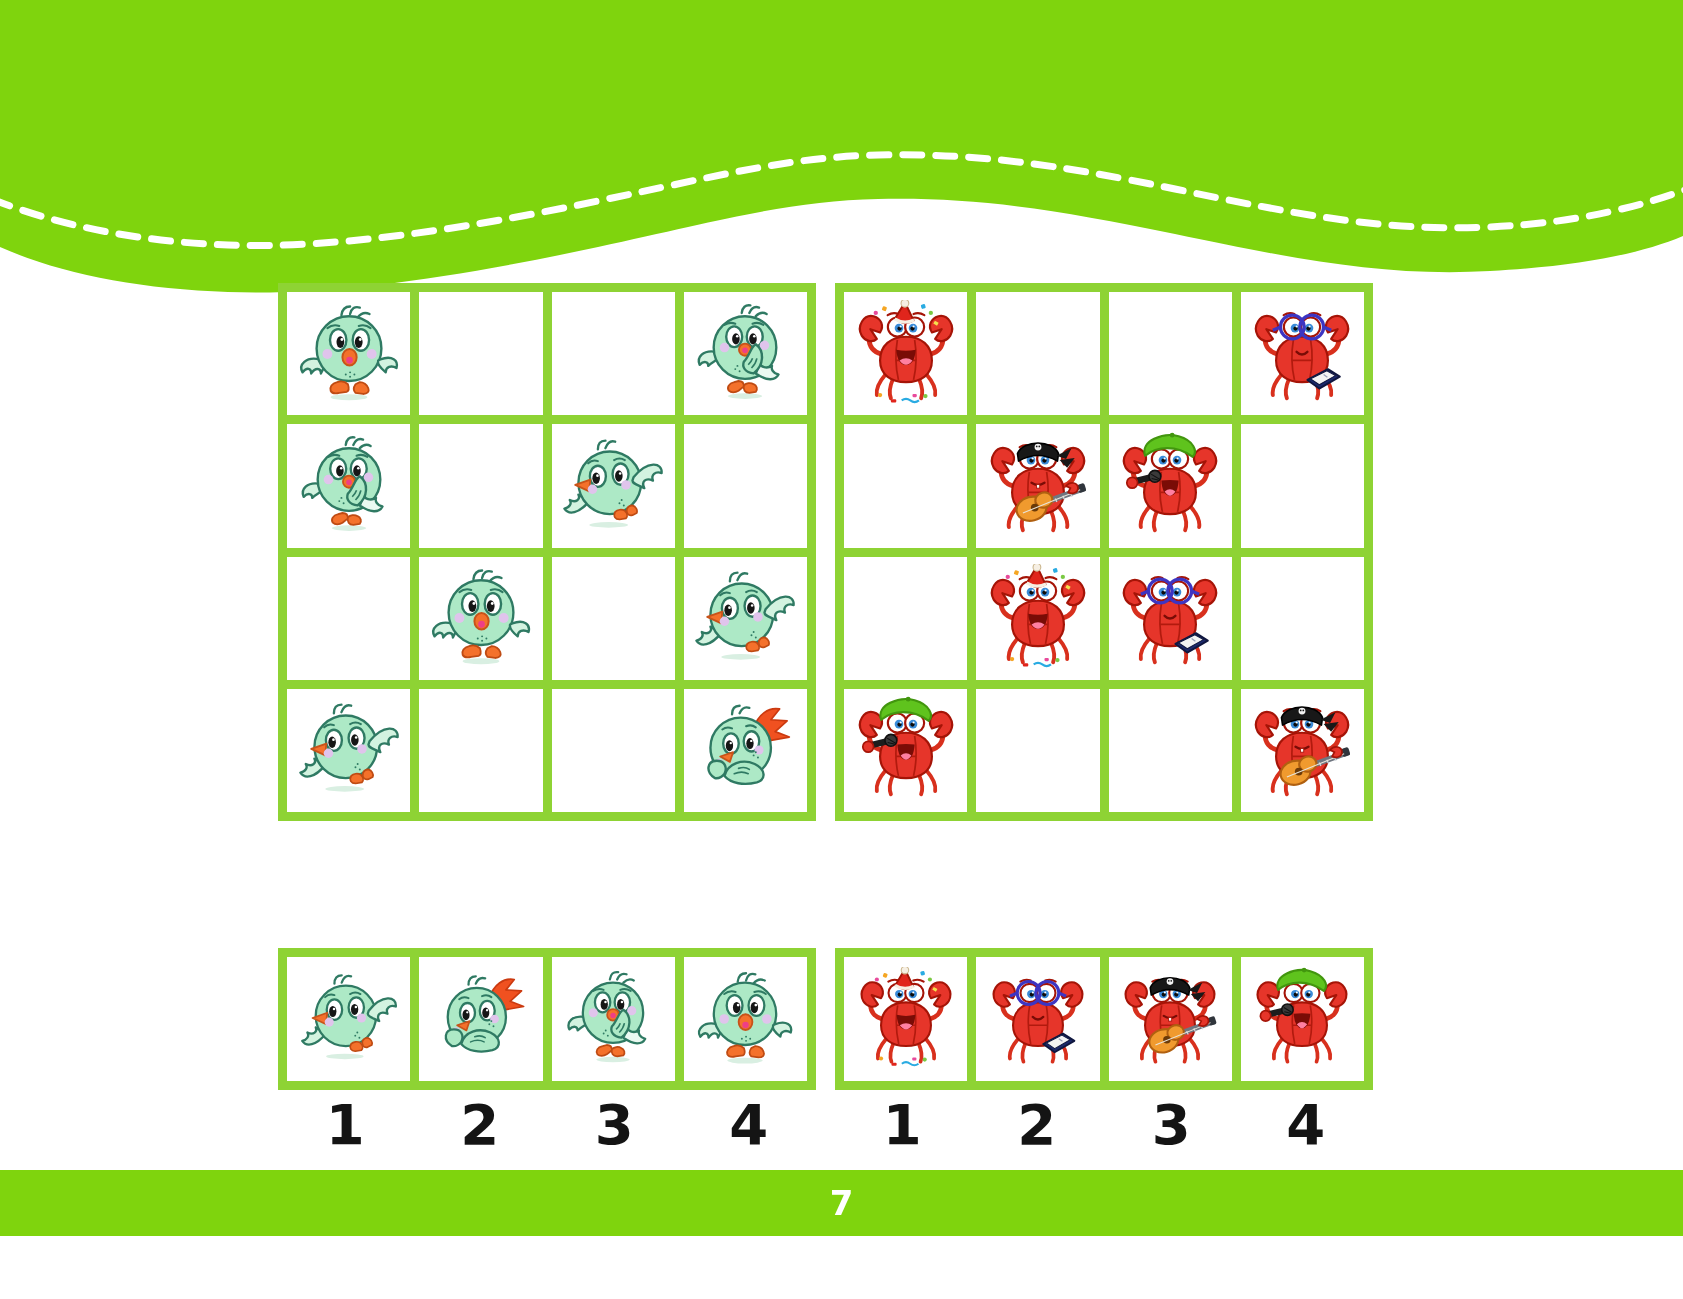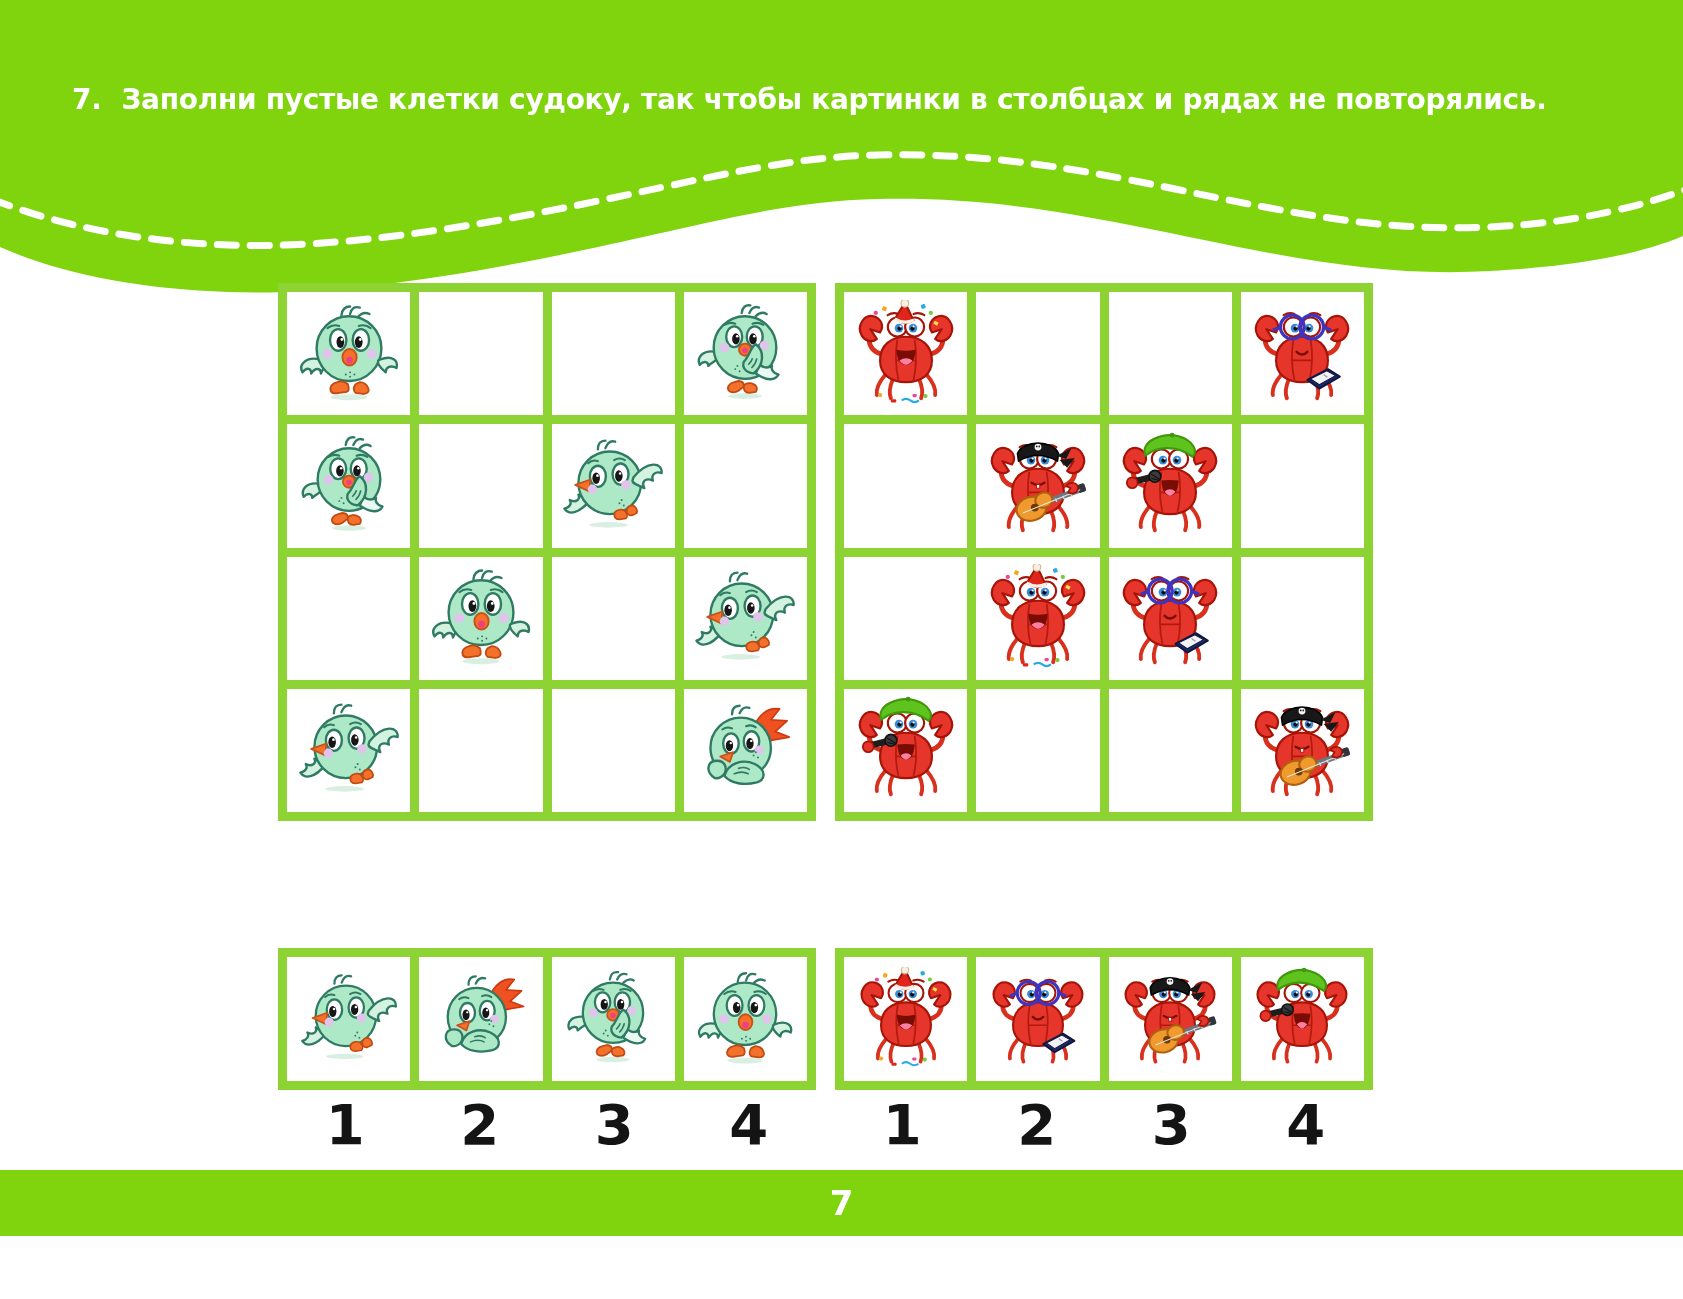--- a/index.html
+++ b/index.html
@@ -298,23 +298,20 @@
 
 </defs>
 </svg>
 
 <svg class="header-wave" width="1683" height="310" viewBox="0 0 1683 310">
   <path d="M0,0 H1683 V236 C1640,254 1580,266 1490,271 C1385,277 1295,259 1175,234 C1055,209 975,197 878,199 C788,201 718,221 598,247 C468,275 338,296 228,292 C138,289 58,273 0,247 Z" fill="var(--green)"></path>
   <path d="M-8,199 C55,225 140,242 228,245 C338,249 468,228 598,201 C718,176 788,157 878,155 C975,153 1055,164 1175,189 C1295,214 1385,232 1490,227 C1580,223 1645,205 1690,188" fill="none" stroke="#ffffff" stroke-width="7" stroke-linecap="round" stroke-dasharray="19 14"></path>
 </svg>
 
 <div class="header-text">
-  <div>
-    <span class="tasknum">7.</span><span>Заполни пустые клетки судоку, так чтобы картинки в столбцах и рядах не повторялись.</span>
-  </div>
 </div>
 
 <div class="sudoku" id="sudoku-birds">
     <div class="cell">
       <svg class="pic" viewBox="0 0 100 100">
         <use href="#bird-singing"></use>
       </svg>
     </div>
     <div class="cell"></div>
     <div class="cell"></div>

